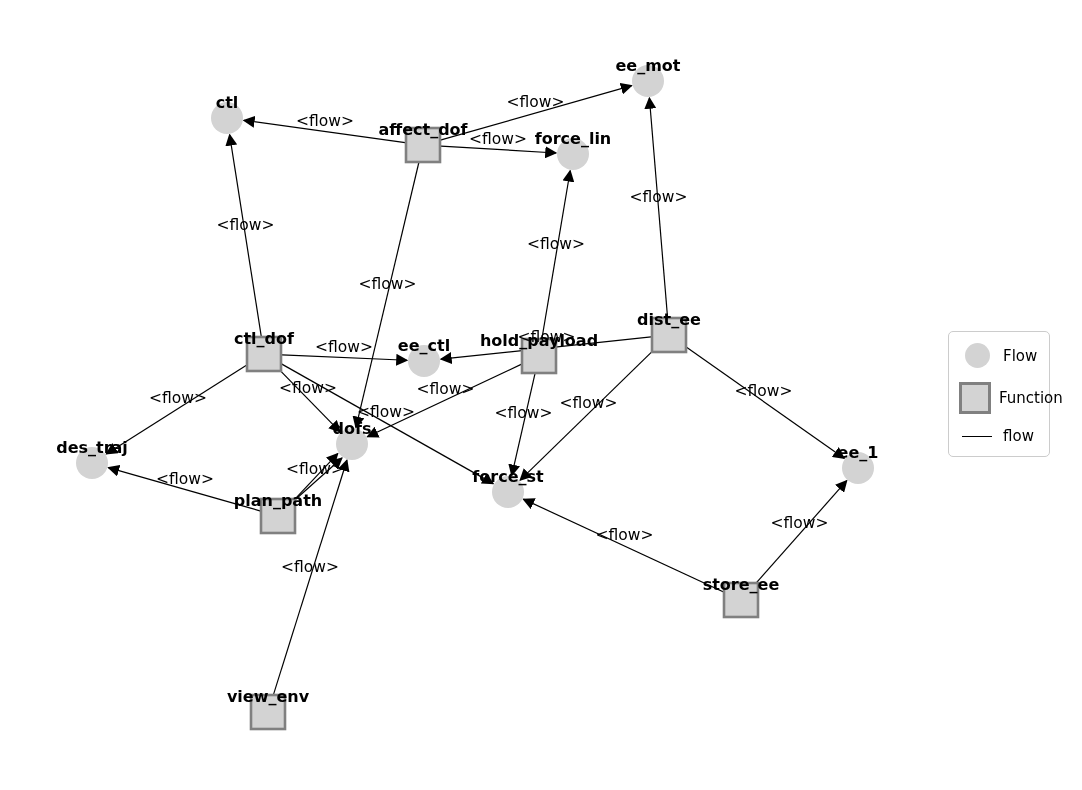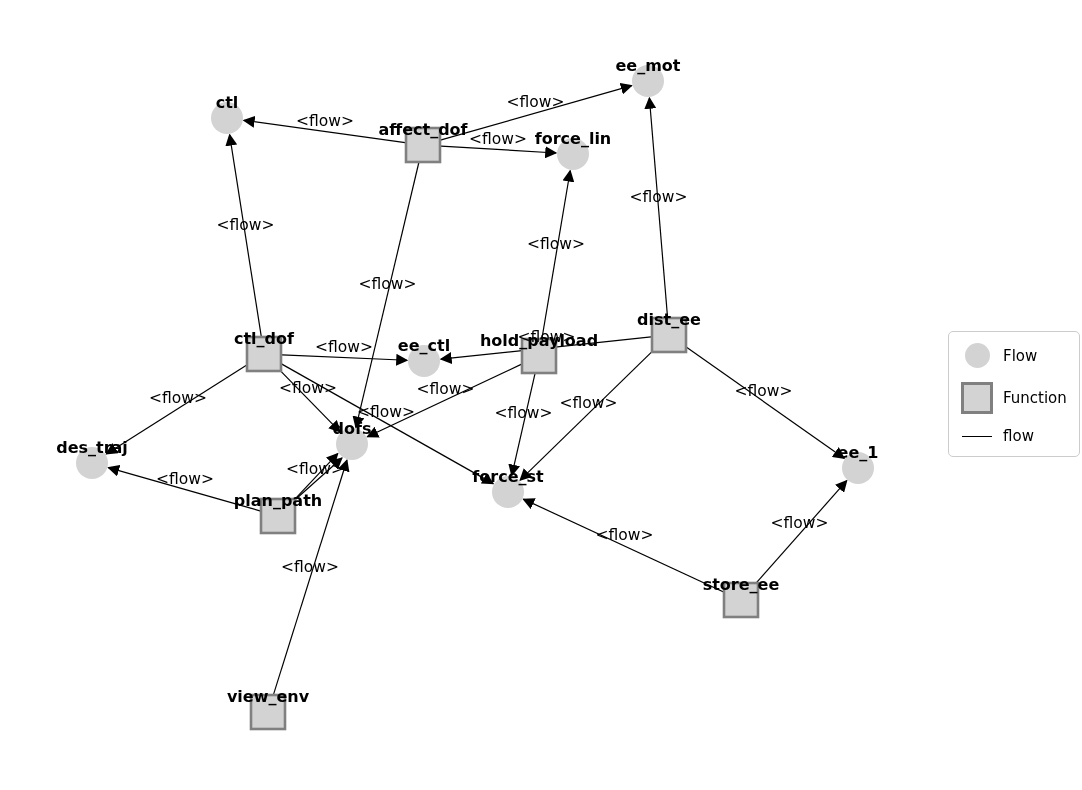--- a/index.html
+++ b/index.html
@@ -105,21 +105,21 @@
       <text x="423" y="135" text-anchor="middle" class="node-label">affect_dof</text>
       <text x="264" y="344" text-anchor="middle" class="node-label">ctl_dof</text>
       <text x="539" y="346" text-anchor="middle" class="node-label">hold_payload</text>
       <text x="669" y="325" text-anchor="middle" class="node-label">dist_ee</text>
       <text x="278" y="506" text-anchor="middle" class="node-label">plan_path</text>
       <text x="741" y="590" text-anchor="middle" class="node-label">store_ee</text>
       <text x="268" y="702" text-anchor="middle" class="node-label">view_env</text>
     </g>
 </svg>
 
-<div id="legend" style="left: 948px; top: 331px; width: 132px; height: 126px;">
+<div id="legend" style="left: 948px; top: 331px; width: 102px; height: 126px;">
   <div class="legend-item">
     <span class="legend-swatch-cell">
         <span class="legend-circle"></span>
       </span>
     <span class="legend-label">Flow</span>
   </div>
   <div class="legend-item">
     <span class="legend-swatch-cell">
         <span class="legend-square"></span>
       </span>

